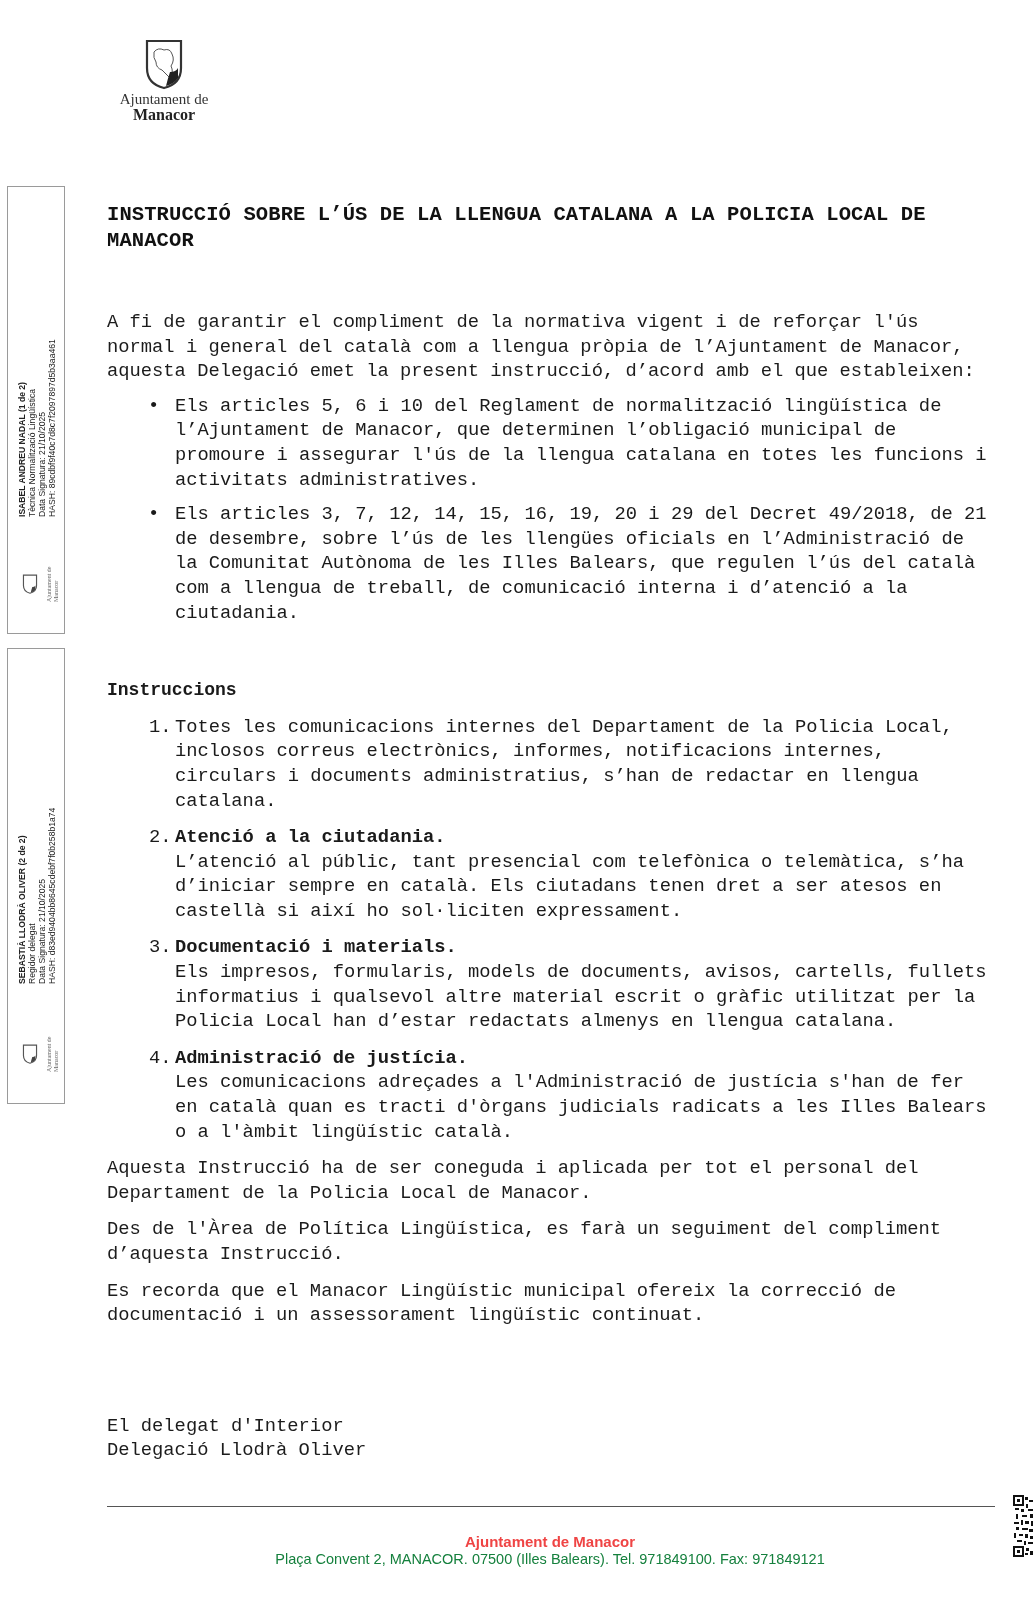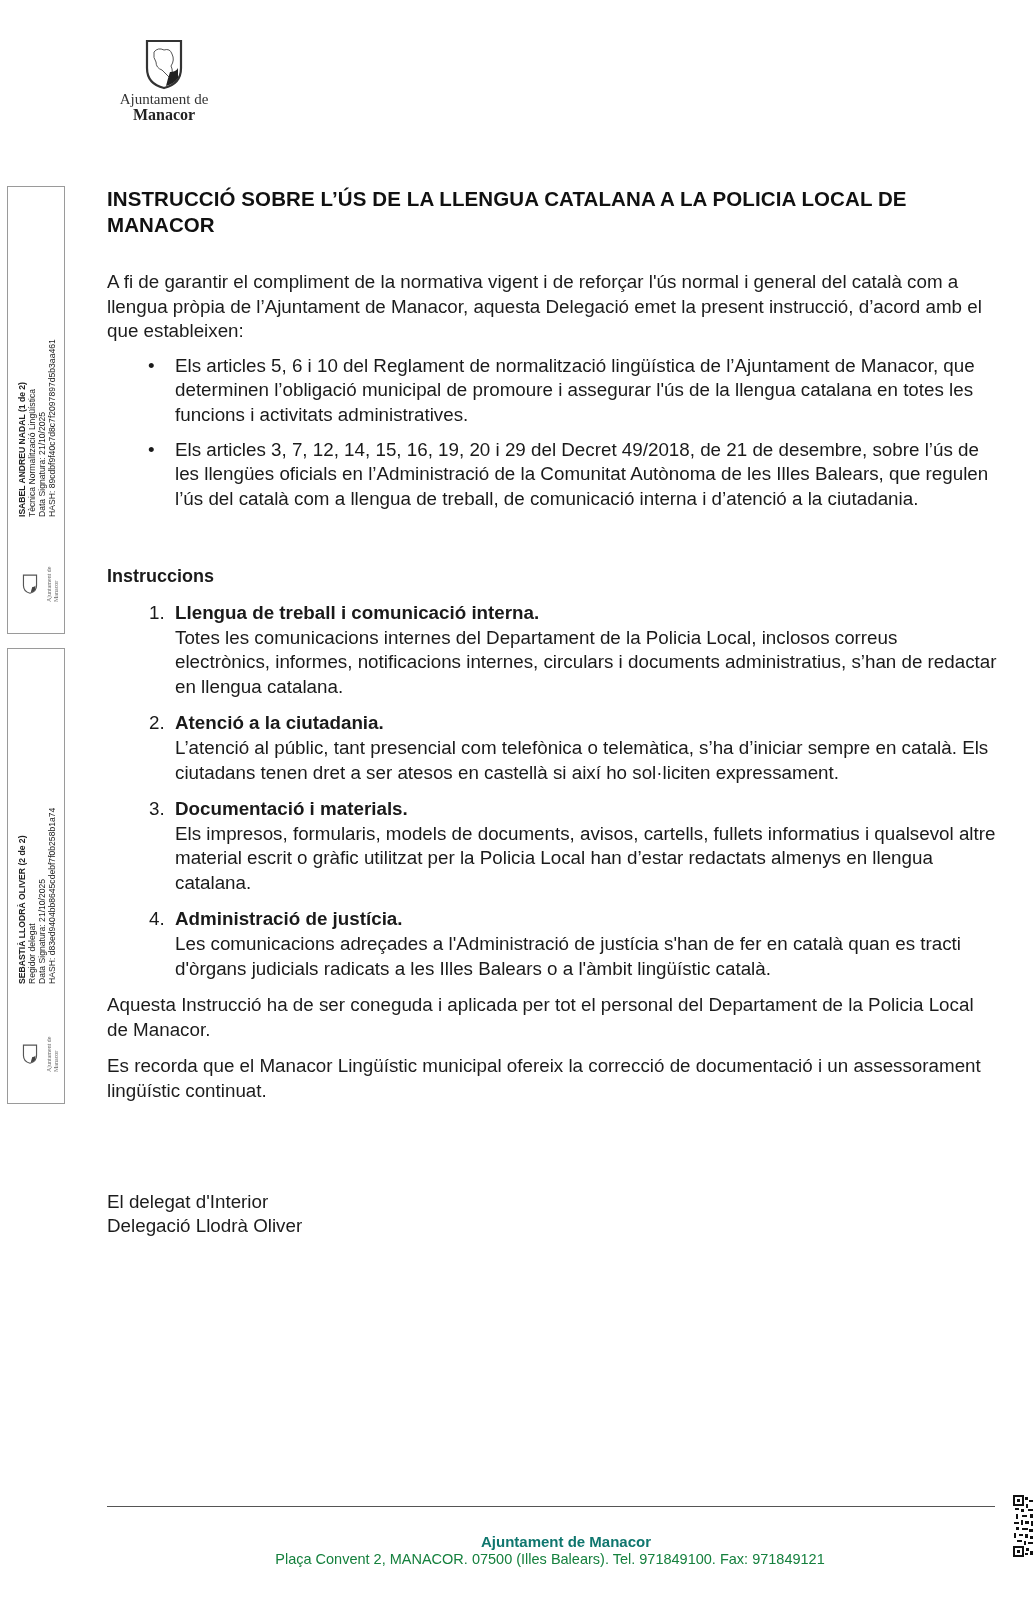--- a/index.html
+++ b/index.html
@@ -29,40 +29,40 @@
   .siglogo { position: absolute; left: 8px; width: 44px; height: 44px; }
   .sig1 .siglogo { top: 375px; }
   .sig2 .siglogo { top: 383px; }
   .siglogo .mini-shield { position: absolute; left: 6px; top: 12px; width: 16px; height: 20px; }
   .siglogo .mini-text {
     position: absolute; left: 30px; top: 40px; transform: rotate(-90deg); transform-origin: left top;
     font-family: "Liberation Serif", serif; font-size: 6px; line-height: 7px; color: #666; white-space: nowrap;
   }
 
   
-  .content { left: 107px; top: 186px; width: 890px; }
+  .content { left: 107px; top: 202px; width: 890px; font-family: Liberation Mono, monospace; }
   .title { font-size: 20.5px; font-weight: bold; line-height: 26px; margin: 0; color: #111; letter-spacing: 0.1px; }
   .p { font-size: 18.8px; line-height: 24.6px; margin: 0; color: #1c1c1c; }
-  .intro { margin-top: 32px; }
+  .intro { margin-top: 56px; }
   .bullets { list-style: none; margin: 10px 0 0 0; padding: 0 0 0 68px; }
   .bullets li { position: relative; font-size: 18.8px; line-height: 24.6px; margin-bottom: 10px; }
   .bullets li .dot { position: absolute; left: -27px; top: 0; }
   .section-h { font-size: 18px; font-weight: bold; line-height: 24.6px; margin: 53px 0 8px 0; }
   .olist { list-style: none; margin: 12px 0 0 0; padding: 0 0 0 68px; }
   .olist li { position: relative; font-size: 18.8px; line-height: 24.6px; margin-bottom: 12px; }
   .olist li .num { position: absolute; left: -26px; top: 0; font-weight: normal; }
   .olist li .head { font-weight: bold; display: block; }
   .olist li .body { display: block; }
   .closing { }
   .closing .p { margin-bottom: 12px; }
   .signoff { margin-top: 86px; }
 
   
   .footline { left: 107px; top: 1506px; width: 888px; height: 1px; background: #555; }
-  .foot1 { left: 246px; width: 640px; top: 1533px; text-align: center; font-size: 15px; font-weight: bold; line-height: 17px; color: #0f766e; }
+  .foot1 { left: 230px; width: 640px; top: 1533px; text-align: center; font-size: 15px; font-weight: bold; line-height: 17px; color: #ef4444; }
   .foot2 { left: 230px; width: 640px; top: 1551px; text-align: center; font-size: 14.5px; line-height: 17px; color: #15803d; }
   .qr { left: 1013px; top: 1495px; width: 22px; height: 62px; }
 </style>
 </head>
 <body>
 
 <div class="abs logo">
   <svg class="shield" viewBox="0 0 40 52">
     <path d="M3 3 H37 V30 Q37 46 20 50 Q3 46 3 30 Z" fill="#fff" stroke="#333" stroke-width="2.2"></path>
     <path d="M10 14 Q14 9 20 12 Q26 10 28 16 Q31 22 27 28 Q30 34 26 40 Q22 36 18 32 Q12 30 12 24 Q9 20 10 14 Z" fill="#fff" stroke="#555" stroke-width="1"></path>
@@ -124,21 +124,20 @@
       <span class="dot">•</span>
       <span>Els articles 3, 7, 12, 14, 15, 16, 19, 20 i 29 del Decret 49/2018, de 21 de desembre, sobre l’ús de les llengües oficials en l’Administració de la Comunitat Autònoma de les Illes Balears, que regulen l’ús del català com a llengua de treball, de comunicació interna i d’atenció a la ciutadania.</span>
     </li>
   </ul>
 
   <h2 class="section-h">Instruccions</h2>
 
   <ol class="olist">
     <li>
       <span class="num">1.</span>
-      <span class="head">Llengua de treball i comunicació interna.</span>
       <span class="body">Totes les comunicacions internes del Departament de la Policia Local, inclosos correus electrònics, informes, notificacions internes, circulars i documents administratius, s’han de redactar en llengua catalana.</span>
     </li>
     <li>
       <span class="num">2.</span>
       <span class="head">Atenció a la ciutadania.</span>
       <span class="body">L’atenció al públic, tant presencial com telefònica o telemàtica, s’ha d’iniciar sempre en català. Els ciutadans tenen dret a ser atesos en castellà si així ho sol·liciten expressament.</span>
     </li>
     <li>
       <span class="num">3.</span>
       <span class="head">Documentació i materials.</span>
@@ -146,20 +145,21 @@
     </li>
     <li>
       <span class="num">4.</span>
       <span class="head">Administració de justícia.</span>
       <span class="body">Les comunicacions adreçades a l'Administració de justícia s'han de fer en català quan es tracti d'òrgans judicials radicats a les Illes Balears o a l'àmbit lingüístic català.</span>
     </li>
   </ol>
 
   <div class="closing">
     <p class="p">Aquesta Instrucció ha de ser coneguda i aplicada per tot el personal del Departament de la Policia Local de Manacor.</p>
+    <p class="p">Des de l'Àrea de Política Lingüística, es farà un seguiment del compliment d’aquesta Instrucció.</p>
     <p class="p">Es recorda que el Manacor Lingüístic municipal ofereix la correcció de documentació i un assessorament lingüístic continuat.</p>
   </div>
 
   <div class="signoff">
     <p class="p">El delegat d'Interior</p>
     <p class="p">Delegació Llodrà Oliver</p>
   </div>
 </div>
 
 <div class="abs footline"></div>

